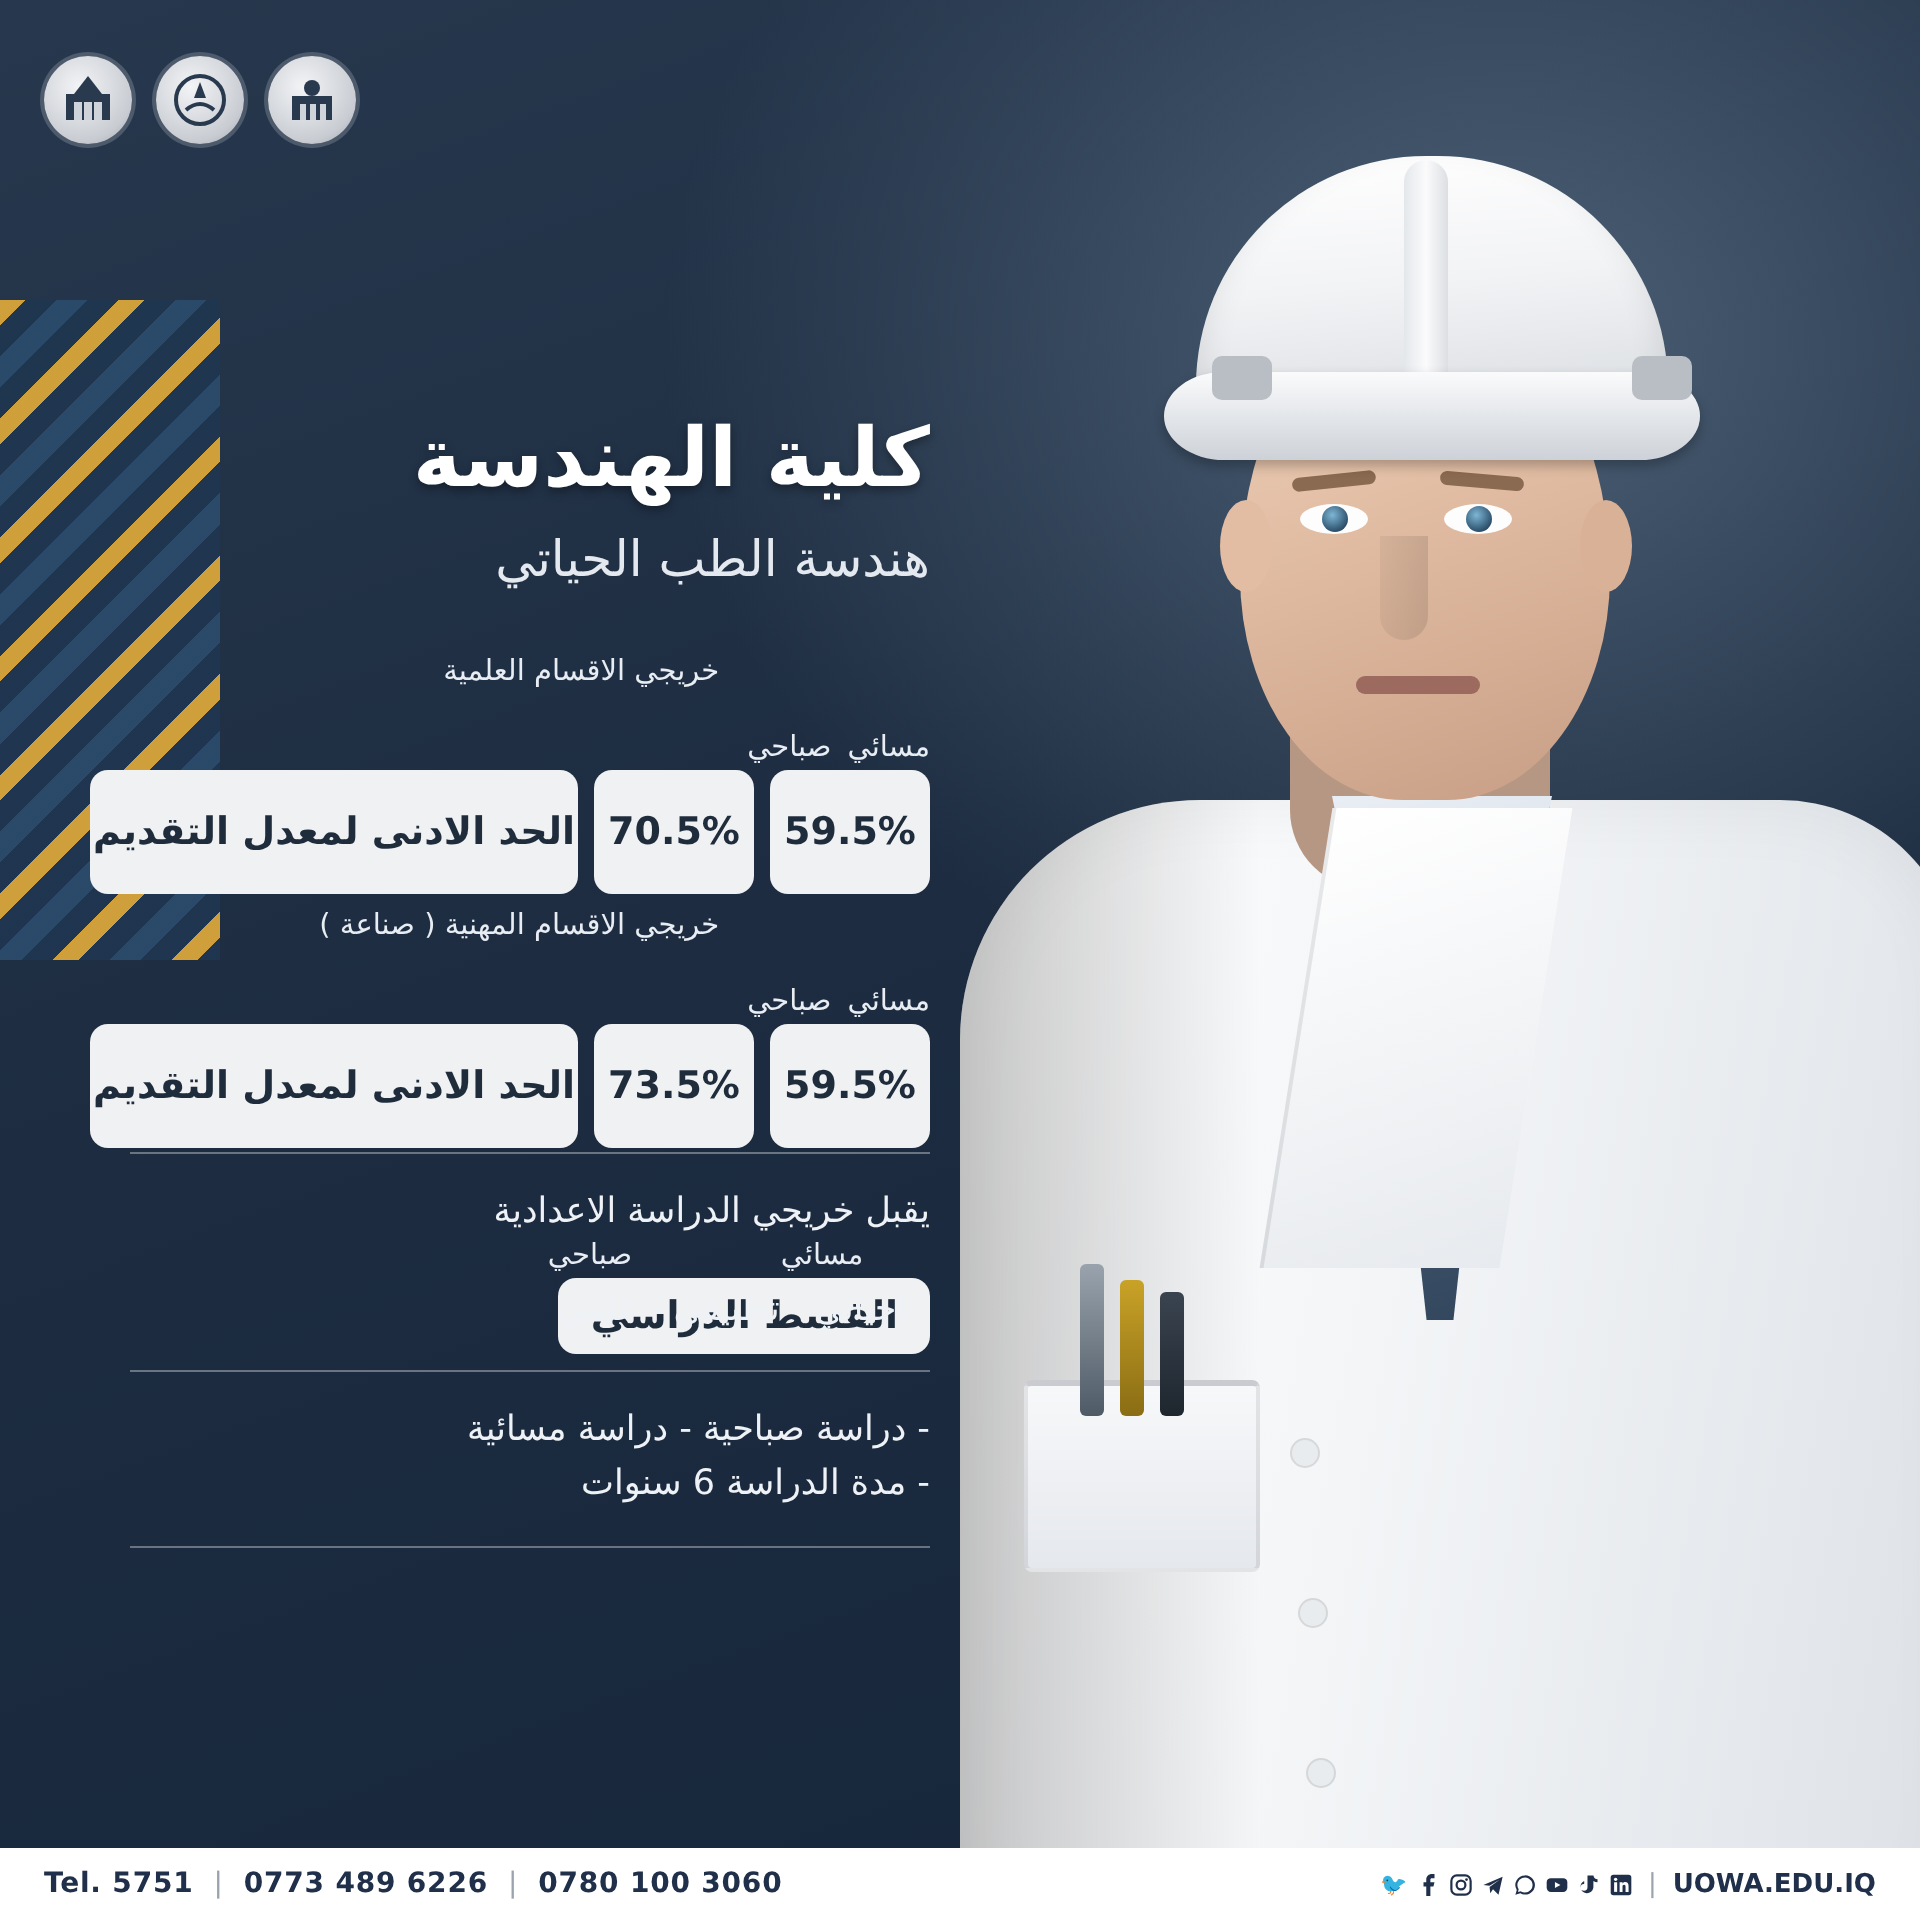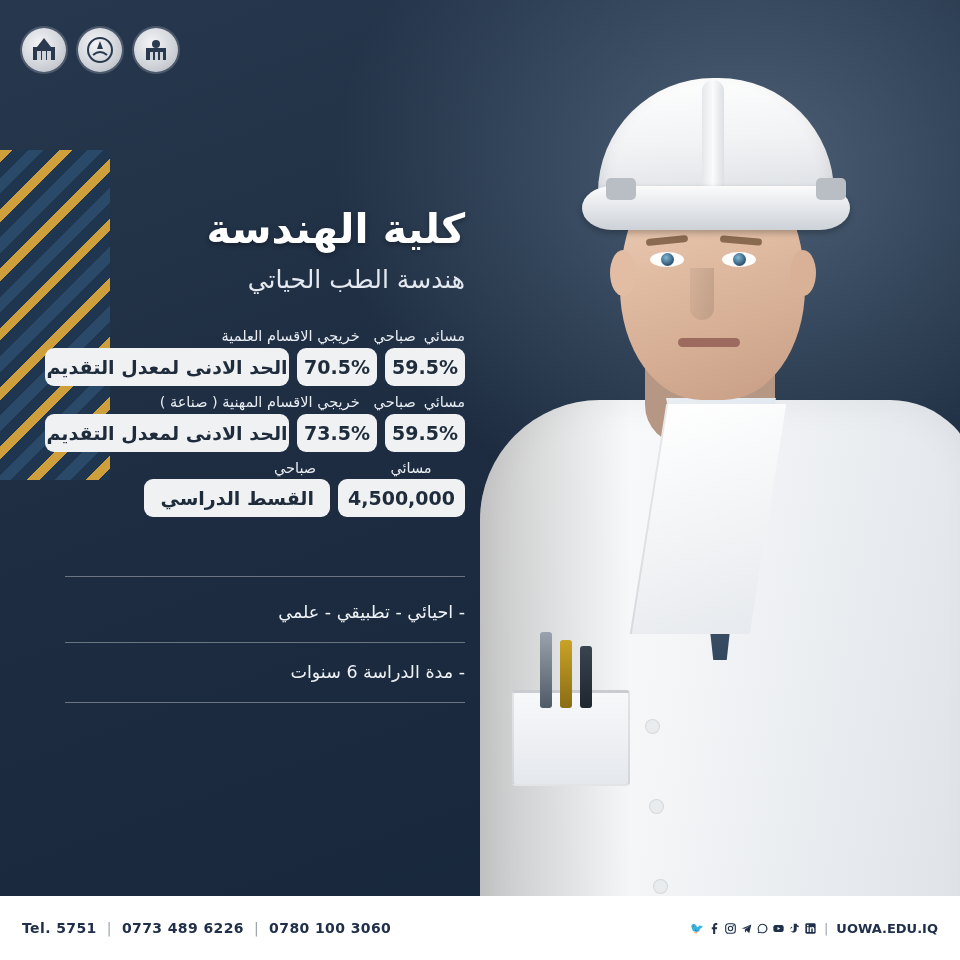--- a/index.html
+++ b/index.html
@@ -175,34 +175,34 @@
     display:flex; flex-direction:row; align-items:stretch;
     gap:8px; justify-content:flex-start;
   }
   .pill-main {
     background:#f0f1f3; color:#1f2c3c; font-size:19px; font-weight:bold;
     border-radius:9px; padding:8px 16px; min-width:176px;
     display:flex; align-items:center; justify-content:center; white-space:nowrap;
   }
   .pill-val {
     background:#f0f1f3; color:#1f2c3c; font-size:19px; font-weight:bold;
-    border-radius:9px; padding:8px 10px; min-width:80px;
+    border-radius:9px; padding:20px 10px; min-width:80px;
     display:flex; align-items:center; justify-content:center; white-space:nowrap;
   }
   .col { display:flex; flex-direction:column; align-items:center; }
-  .col-label { color:#e8edf3; font-size:14.5px; margin-bottom:3px; white-space:nowrap; }
+  .col-label { color:#e8edf3; font-size:14.5px; margin-bottom:3px; white-space:nowrap;margin-top:38px; }
 
   
   .divider { height:1px; background:rgba(255,255,255,.35); margin:16px 0; width:400px; }
   .notes { position:absolute; right:495px; top:560px; width:400px; }
   .note-line { color:#eef2f6; font-size:17.5px; line-height:1.55; text-align:right; white-space:nowrap; }
 
   
   .footer {
-    position:absolute; left:0; right:0; bottom:0; height:64px;
+    position:absolute; left:0; right:0; bottom:0; height:36px;
     background:#ffffff; display:flex; align-items:center;
     justify-content:space-between; padding:16px 22px; direction:ltr;
   }
   .footer-left { display:flex; align-items:center; gap:10px; color:#20304a;
     font-size:14px; font-weight:bold; letter-spacing:.4px; }
   .footer-sep { color:#9aa3ae; font-weight:normal; }
   .footer-right { display:flex; align-items:center; gap:8px; color:#20304a; font-size:13px; font-weight:bold; }
   .social { display:flex; gap:5px; align-items:center; color:#20304a; }
   .social span { font-size:11px; line-height:1; }
 </style>
@@ -314,31 +314,32 @@
     <div class="row-block">
       <div class="row">
         <div class="col" style="min-width:108px">
           <div class="col-label">مسائي</div>
         </div>
         <div class="col" style="min-width:108px">
           <div class="col-label">صباحي</div>
         </div>
       </div>
       <div class="row">
-        <div class="pill-val" style="min-width:108px">4,500,000</div>
         <div class="pill-main">القسط الدراسي</div>
       </div>
     </div>
 
   </div>
 
   <div class="notes">
     <div class="divider"></div>
+    <div class="note-line">يقبل خريجي الدراسة الاعدادية</div>
     <div class="note-line" style="margin-top:22px">- احيائي - تطبيقي - علمي</div>
     <div class="divider"></div>
+    <div class="note-line">- دراسة صباحية - دراسة مسائية</div>
     <div class="note-line">- مدة الدراسة 6 سنوات</div>
     <div class="divider"></div>
   </div>
 
   <div class="footer">
     <div class="footer-left">
       <span>Tel. 5751</span>
       <span class="footer-sep">|</span>
       <span>0773 489 6226</span>
       <span class="footer-sep">|</span>

